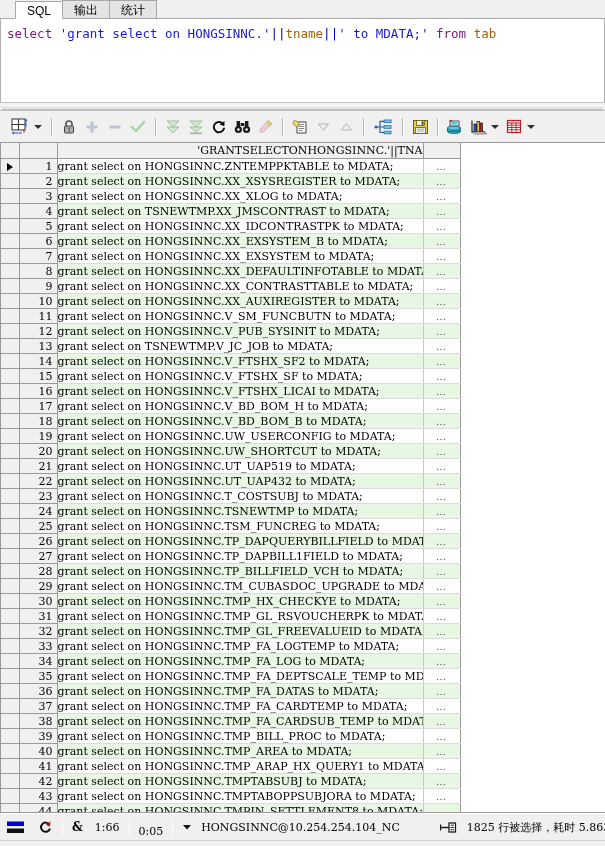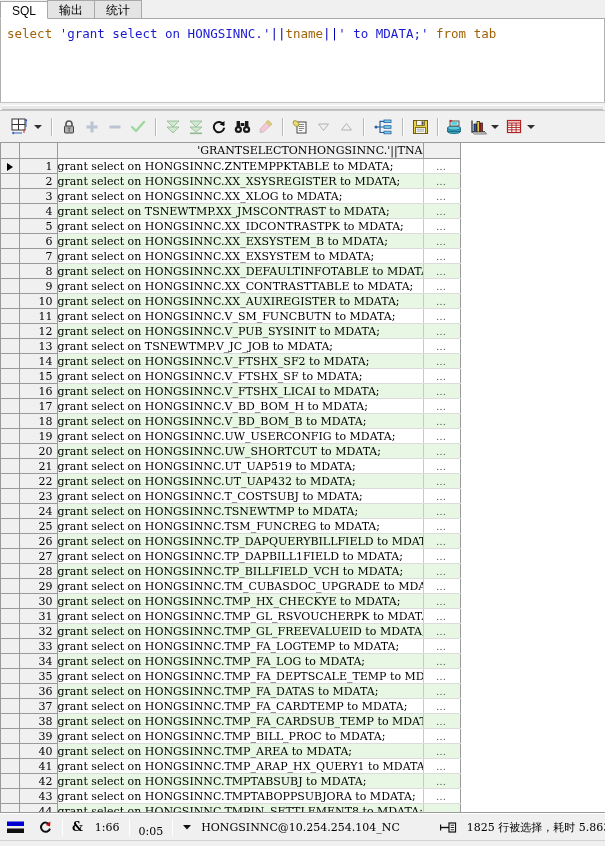--- a/index.html
+++ b/index.html
@@ -16,21 +16,21 @@
     display: flex;
     flex-direction: column;
   }
 
   
   .tabbar {
     height: 19px;
     background: #f0f0f0;
     display: flex;
     align-items: flex-end;
-    padding-left: 0px;
+    padding-left: 15px;
     border-bottom: 1px solid #a8a8a8;
     box-sizing: border-box;
   }
   .tab {
     height: 18px;
     line-height: 18px;
     padding: 0 11px;
     font-size: 12px;
     color: #000;
     box-sizing: border-box;
@@ -59,21 +59,21 @@
     overflow: hidden;
   }
   .editor-line {
     font-family: "DejaVu Sans Mono", monospace;
     font-size: 12.5px;
     line-height: 16px;
     padding: 7px 0 0 6px;
     white-space: pre;
     letter-spacing: 0px;
   }
-  .tk-kw   { color: #a16207; margin-top: 19px; }
+  .tk-kw   { color: #701a75; margin-top: 19px; }
   .tk-str  { color: #1a1ad0; }
   .tk-op   { color: #0000bb; }
   .tk-id   { color: #a16207; }
 
   
   .splitter {
     height: 9px;
     background: #f0f0f0;
     border-top: 1px solid #c4c4c4;
     border-bottom: 1px solid #c4c4c4;

